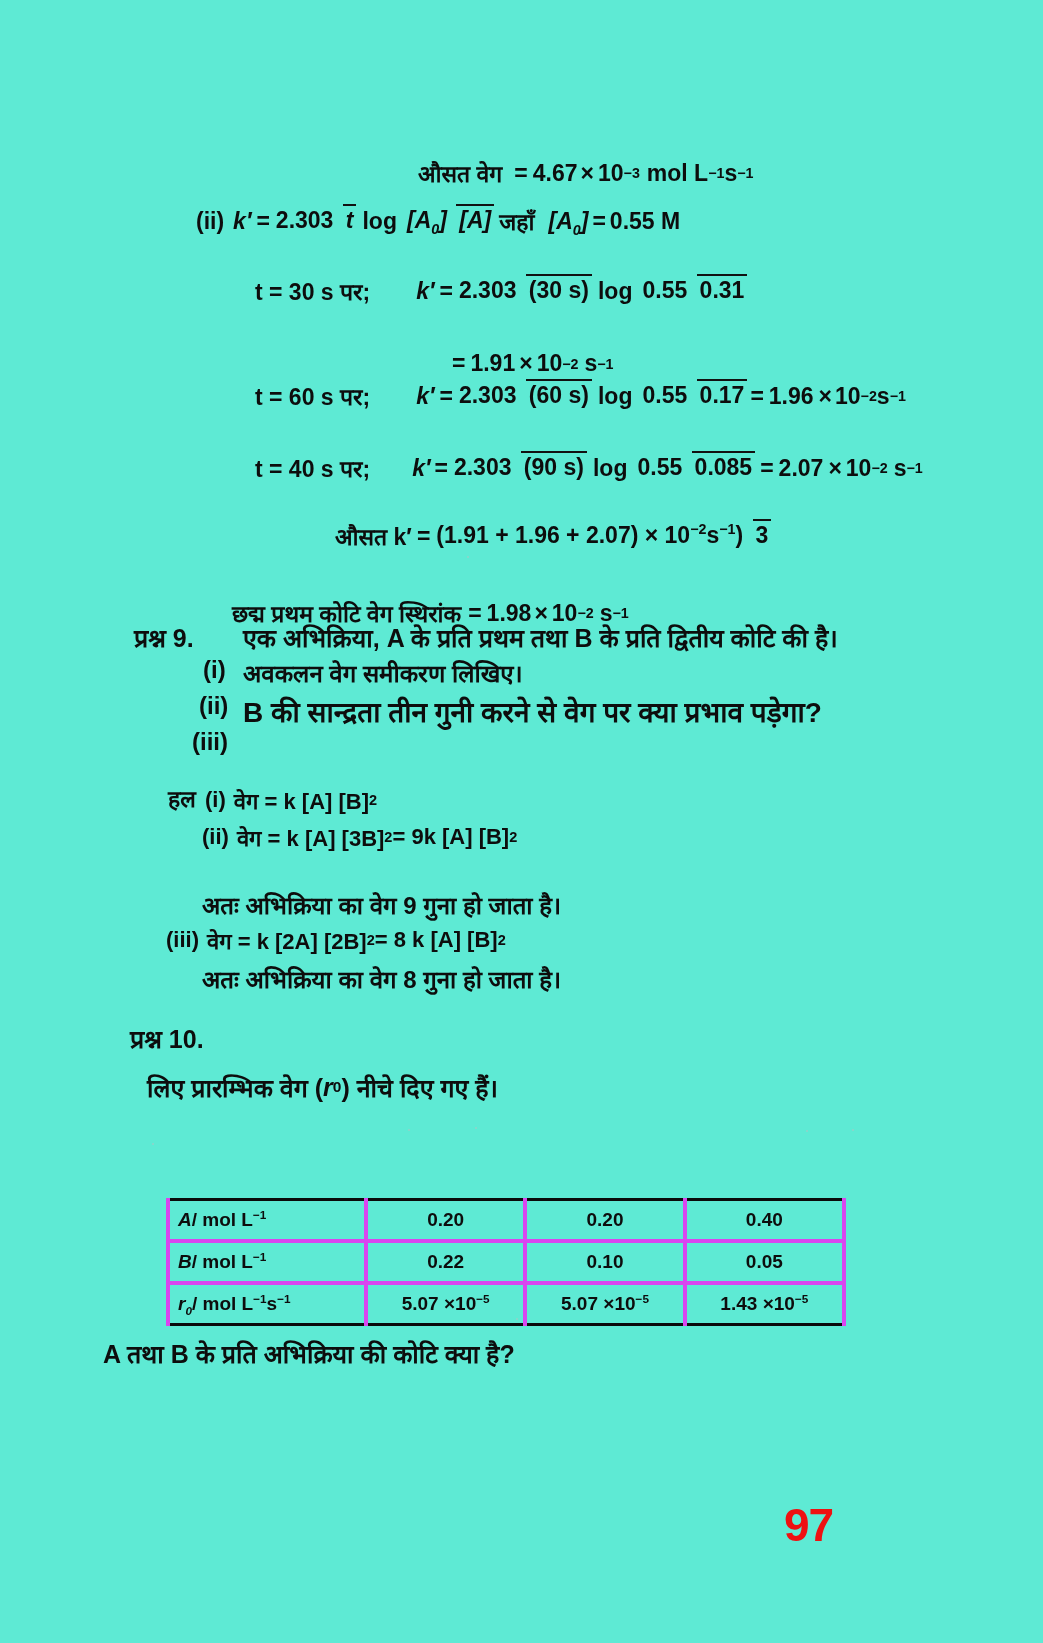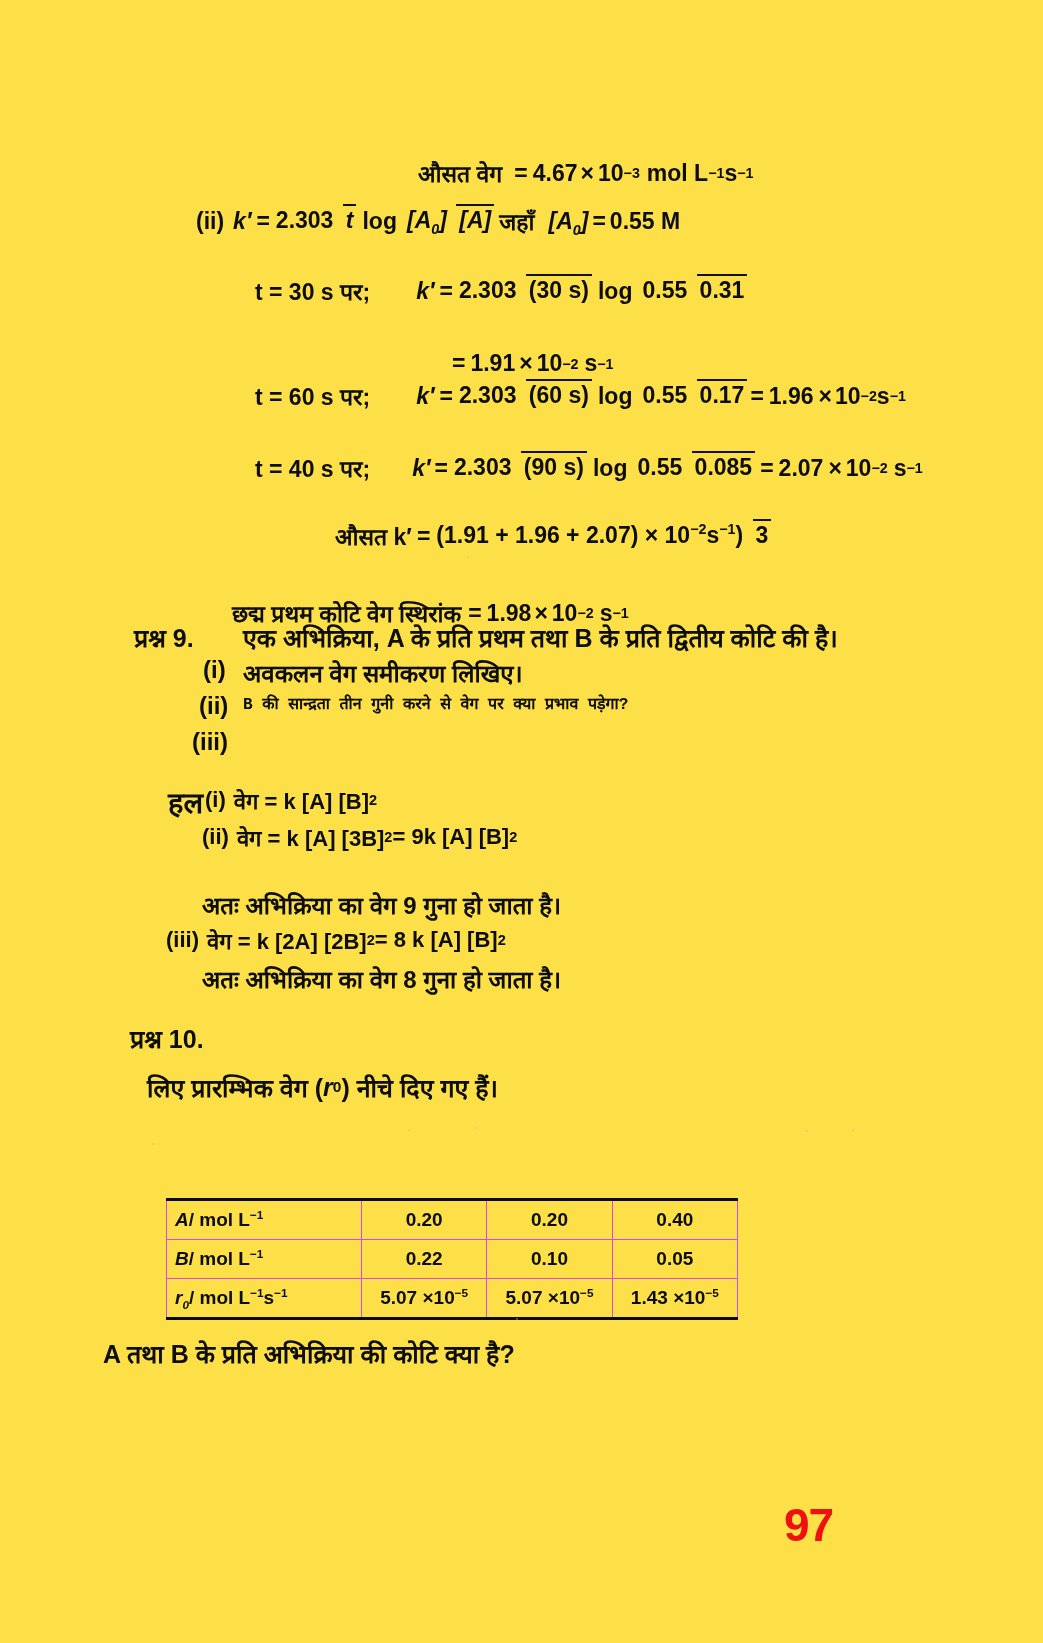--- a/index.html
+++ b/index.html
@@ -12,21 +12,21 @@
     height: 1643px;
     position: relative;
     font-family: "Liberation Serif", "DejaVu Serif", serif;
     color: #0d0d0d;
     overflow: hidden;
   }
 
   .page {
     position: absolute;
     inset: 0;
-    background: #fde047;
+    background: #5eead4;
   }
 
   
   .abs { position: absolute; white-space: nowrap; }
   .hindi {
     font-family: "Liberation Sans", "DejaVu Sans", sans-serif;
     font-weight: 700;
   }
   .ital { font-style: italic; }
   sup { font-size: 0.62em; vertical-align: super; line-height: 0; }
@@ -61,21 +61,21 @@
 
   
   .datatable {
     position: absolute;
     border-collapse: collapse;
     font-family: "Liberation Sans", "DejaVu Sans", sans-serif;
     font-weight: 700;
     font-size: 19px;
   }
   .datatable td {
-    border: 1px solid #d946ef;
+    border: 4px solid #d946ef;
     padding: 5px 6px;
     text-align: center;
     height: 28px;
   }
   .datatable tr:first-child td { border-top: 3px solid #0a0a0a; }
   .datatable tr:last-child td { border-bottom: 3px solid #0a0a0a; }
   .datatable td.rowhdr {
     text-align: left;
     font-style: italic;
     padding-left: 8px;
@@ -271,25 +271,25 @@
       <sup>−1</sup>
   </div>
 
   <div class="abs hindi" style="left:134px; top:620px; font-size:25px;">प्रश्न 9.</div>
   <div class="abs hindi" style="left:243px; top:620px; font-size:25px;">एक अभिक्रिया, A के प्रति प्रथम तथा B के प्रति द्वितीय कोटि की है।</div>
 
   <div class="abs hindi" style="left:203px; top:656px; font-size:24px;">(i)</div>
   <div class="abs hindi" style="left:243px; top:656px; font-size:24px;">अवकलन वेग समीकरण लिखिए।</div>
 
   <div class="abs hindi" style="left:199px; top:692px; font-size:24px;">(ii)</div>
-  <div class="abs hindi" style="left:243px; top:692px; font-size:16px;font-family:Liberation Mono, monospace;">B की सान्द्रता तीन गुनी करने से वेग पर क्या प्रभाव पड़ेगा?</div>
+  <div class="abs hindi" style="left:243px; top:692px; font-size:28px;">B की सान्द्रता तीन गुनी करने से वेग पर क्या प्रभाव पड़ेगा?</div>
 
   <div class="abs hindi" style="left:192px; top:728px; font-size:24px;">(iii)</div>
 
-  <div class="abs hindi" style="left:168px; top:782px; font-size:29px;">हल</div>
+  <div class="abs hindi" style="left:168px; top:782px; font-size:23px;">हल</div>
 
   <div class="eqrow" style="left:205px; top:785px; font-size:22px;">
     <span>(i)</span>
     <span style="width:8px"></span>
     <span>वेग = k [A] [B]</span>
       <sup style="font-size:0.66em">2</sup>
   </div>
 
   <div class="eqrow" style="left:202px; top:822px; font-size:22px;">
     <span>(ii)</span>
@@ -314,21 +314,21 @@
   <div class="abs hindi" style="left:202px; top:962px; font-size:24px;">अतः अभिक्रिया का वेग 8 गुना हो जाता है।</div>
 
   <div class="abs hindi" style="left:130px; top:1021px; font-size:25px;">प्रश्न 10.</div>
   <div class="eqrow hindi" style="left:147px; top:1070px; font-size:25px;">
     <span>लिए प्रारम्भिक वेग (</span>
       <span class="ital">r</span>
       <sub>0</sub>
       <span>) नीचे दिए गए हैं।</span>
   </div>
 
-  <table class="datatable" style="left:166px; top:1198px; width:572px;">
+  <table class="datatable" style="left:166px; top:1198px; width:680px;">
     <tbody>
         <tr>
       <td class="rowhdr">
         <span class="ital">A</span><span class="unit">/ mol L</span><sup class="unit">−1</sup>
       </td>
       <td>0.20</td>
       <td>0.20</td>
       <td>0.40</td>
     </tr>
     <tr>

